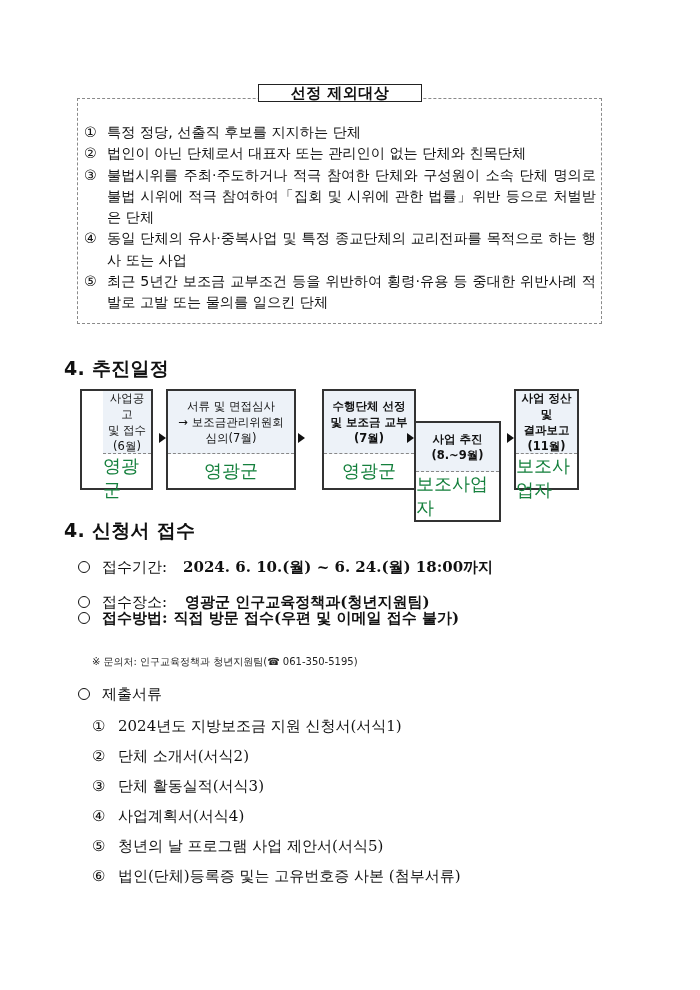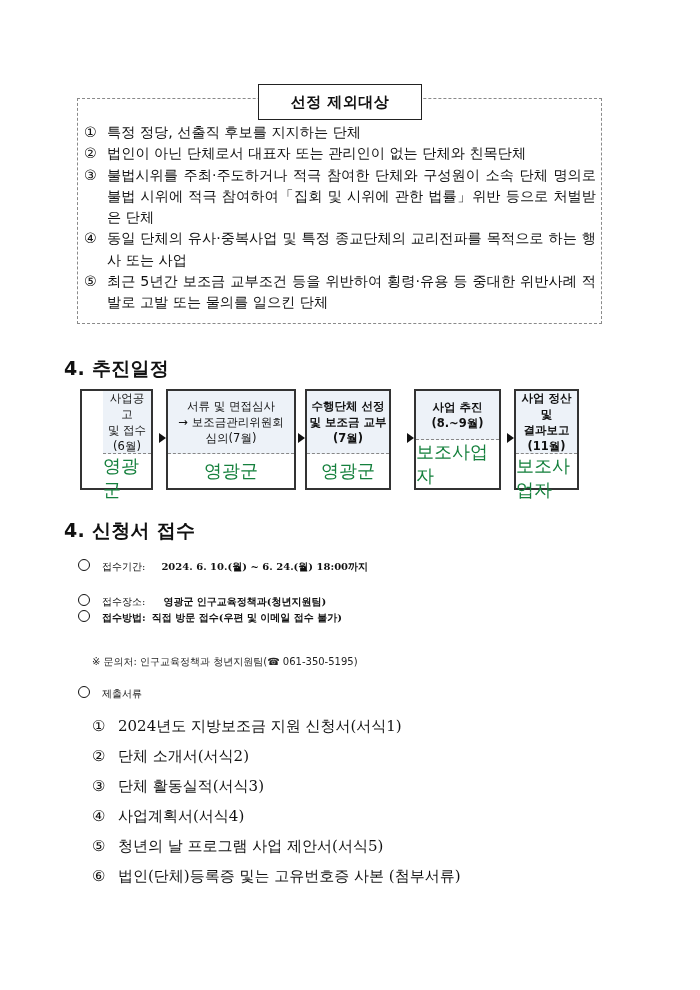--- a/index.html
+++ b/index.html
@@ -2,21 +2,21 @@
 <html><head>
 <meta charset="utf-8">
 <style>
   html, body { margin: 0; padding: 0; background: #ffffff; }
   body { width: 700px; height: 990px; position: relative; overflow: hidden;
          font-family: "DejaVu Sans", "Liberation Sans", sans-serif; color: #111; }
 
   
   .excl-box { position: absolute; left: 77px; top: 98px; width: 525px; height: 226px;
               border: 1px dashed #8a8a8a; box-sizing: border-box; }
-  .excl-title { position: absolute; left: 258px; top: 84px; width: 164px; height: 36px;
+  .excl-title { position: absolute; left: 258px; top: 84px; width: 164px; height: 18px;
                 border: 1px solid #222; background: #fff; box-sizing: border-box;
                 display: flex; align-items: center; justify-content: center;
                 font-weight: bold; font-size: 15px; letter-spacing: 0.5px; }
   .excl-list { position: absolute; left: 84px; top: 122px; width: 512px; margin: 0; padding: 0; list-style: none;
                font-size: 14.2px; line-height: 21.3px; }
   .excl-item { display: flex; }
   .excl-num { width: 23px; flex: none; }
   .excl-text { flex: 1; text-align: justify; text-align-last: left; }
 
   
@@ -30,21 +30,21 @@
               font-size: 11.5px; line-height: 16px; white-space: pre-line; padding: 0 2px; }
   .flow-top.bold { font-weight: bold; }
   .flow-bottom { flex: 1; display: flex; align-items: center; justify-content: center;
                  font-size: 18px; color: #15803d; }
   .flow-arrow { position: absolute; top: 433px; width: 0; height: 0;
                 border-top: 5px solid transparent; border-bottom: 5px solid transparent;
                 border-left: 7px solid #111; }
 
   
   .bullet-row { position: absolute; left: 78px; font-family: "DejaVu Serif", "Liberation Serif", serif;
-                font-size: 10px; display: flex; align-items: baseline; }
+                font-size: 15px; display: flex; align-items: baseline; }
   .bullet-circle { display: inline-block; width: 10px; height: 10px; border: 1.5px solid #111;
                    border-radius: 50%; margin-right: 12px; transform: translateY(1px); }
   .bold { font-weight: bold; }
   .note { position: absolute; left: 92px; top: 655px; font-size: 10px; color: #222; }
   .doc-list { position: absolute; left: 92px; top: 711px; margin: 0; padding: 0; list-style: none;
               font-family: "DejaVu Serif", "Liberation Serif", serif; font-size: 15px; line-height: 30px; }
   .doc-item { display: flex; }
   .doc-num { width: 26px; flex: none; }
 </style>
 </head>
@@ -86,29 +86,29 @@
 <div class="flow-arrow" style="left:159px;"></div>
 
 <div class="flow-box" style="left:166px; width:130px;">
   <div class="flow-top">서류 및 면접심사
 → 보조금관리위원회
 심의(7월)</div>
   <div class="flow-bottom">영광군</div>
 </div>
 <div class="flow-arrow" style="left:298px;"></div>
 
-<div class="flow-box" style="left:305px; width:86px;">
+<div class="flow-box" style="left:322px; width:94px;">
   <div class="flow-top bold">수행단체 선정
 및 보조금 교부
 (7월)</div>
   <div class="flow-bottom">영광군</div>
 </div>
 <div class="flow-arrow" style="left:407px;"></div>
 
-<div class="flow-box" style="left:414px; width:87px;">
+<div class="flow-box" style="left:414px; width:87px;margin-top:32px;">
   <div class="flow-top bold">사업 추진
 (8.~9월)</div>
   <div class="flow-bottom">보조사업자</div>
 </div>
 <div class="flow-arrow" style="left:507px;"></div>
 
 <div class="flow-box" style="left:514px; width:65px;">
   <div class="flow-top bold">사업 정산 및
 결과보고
 (11월)</div>

